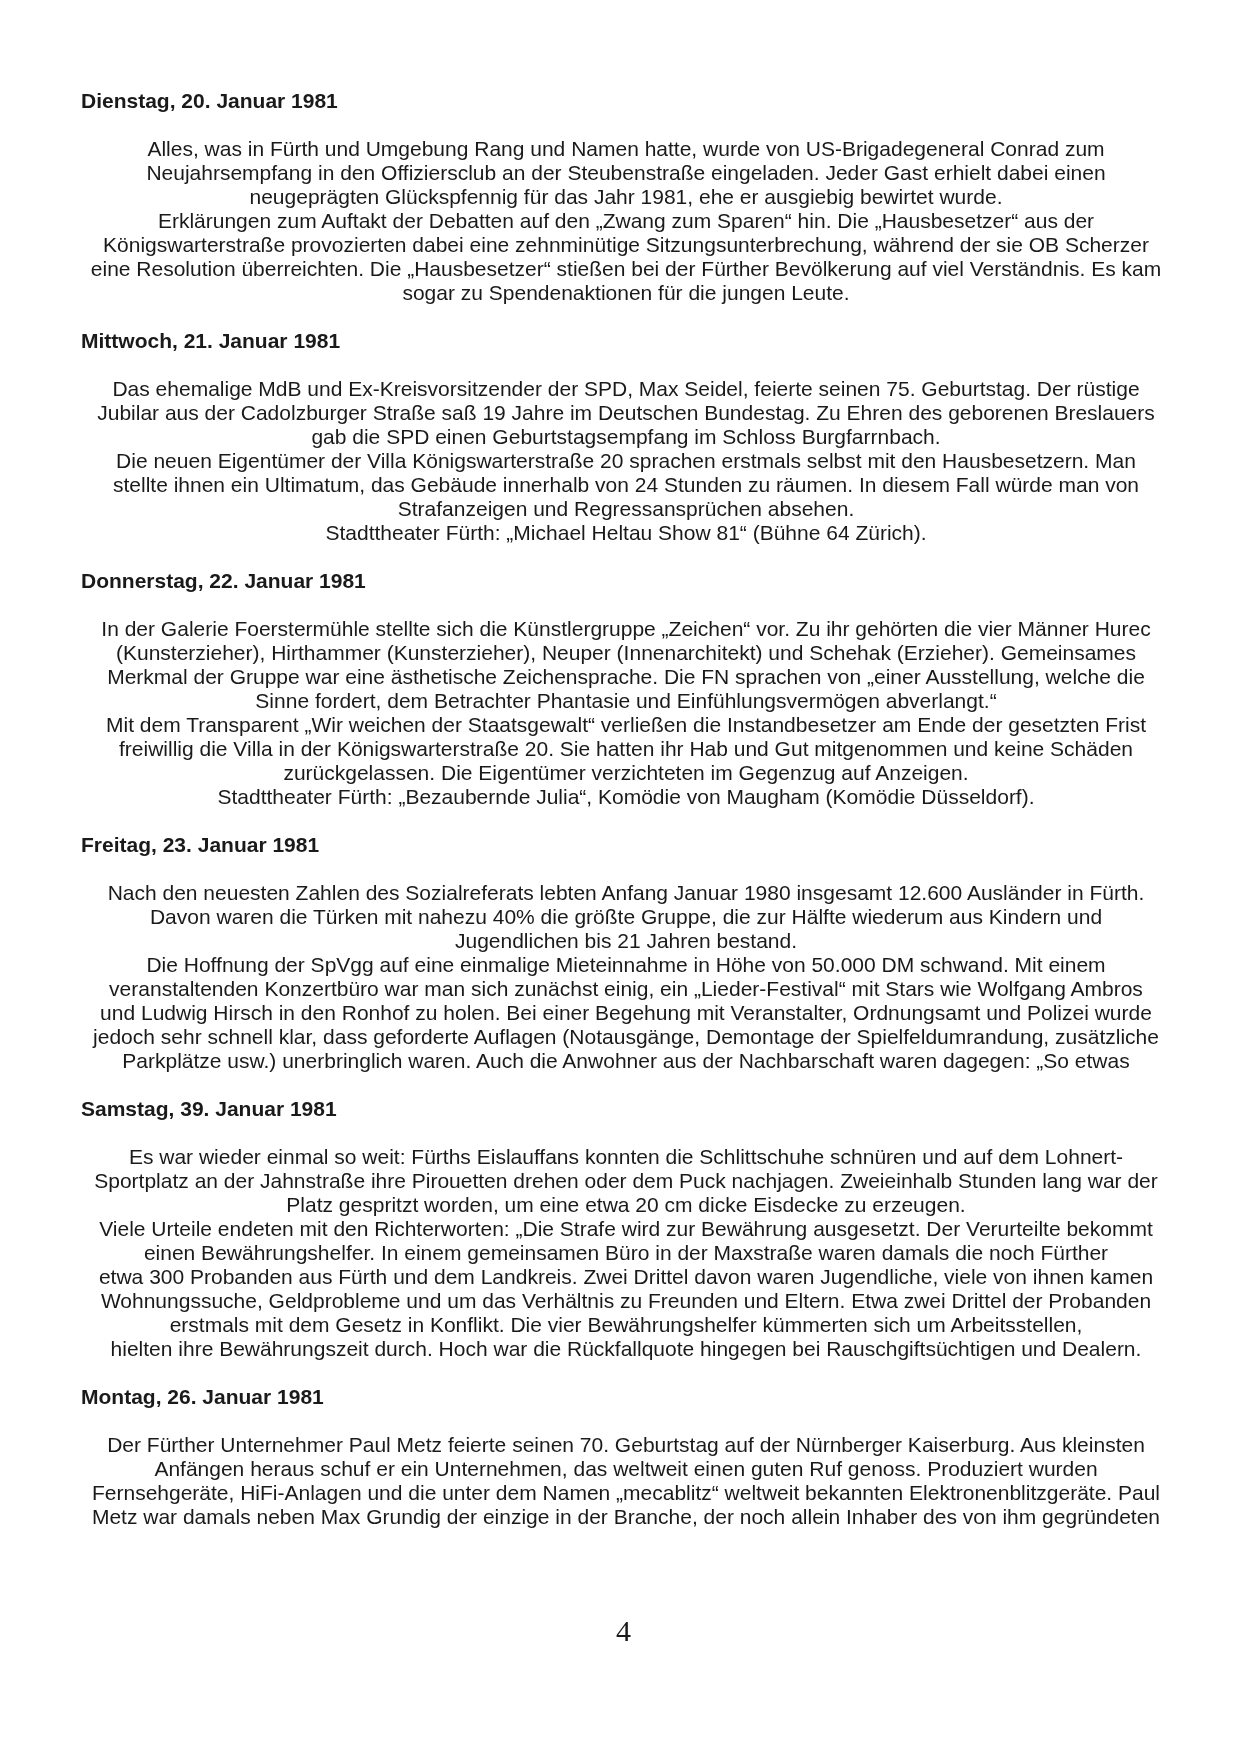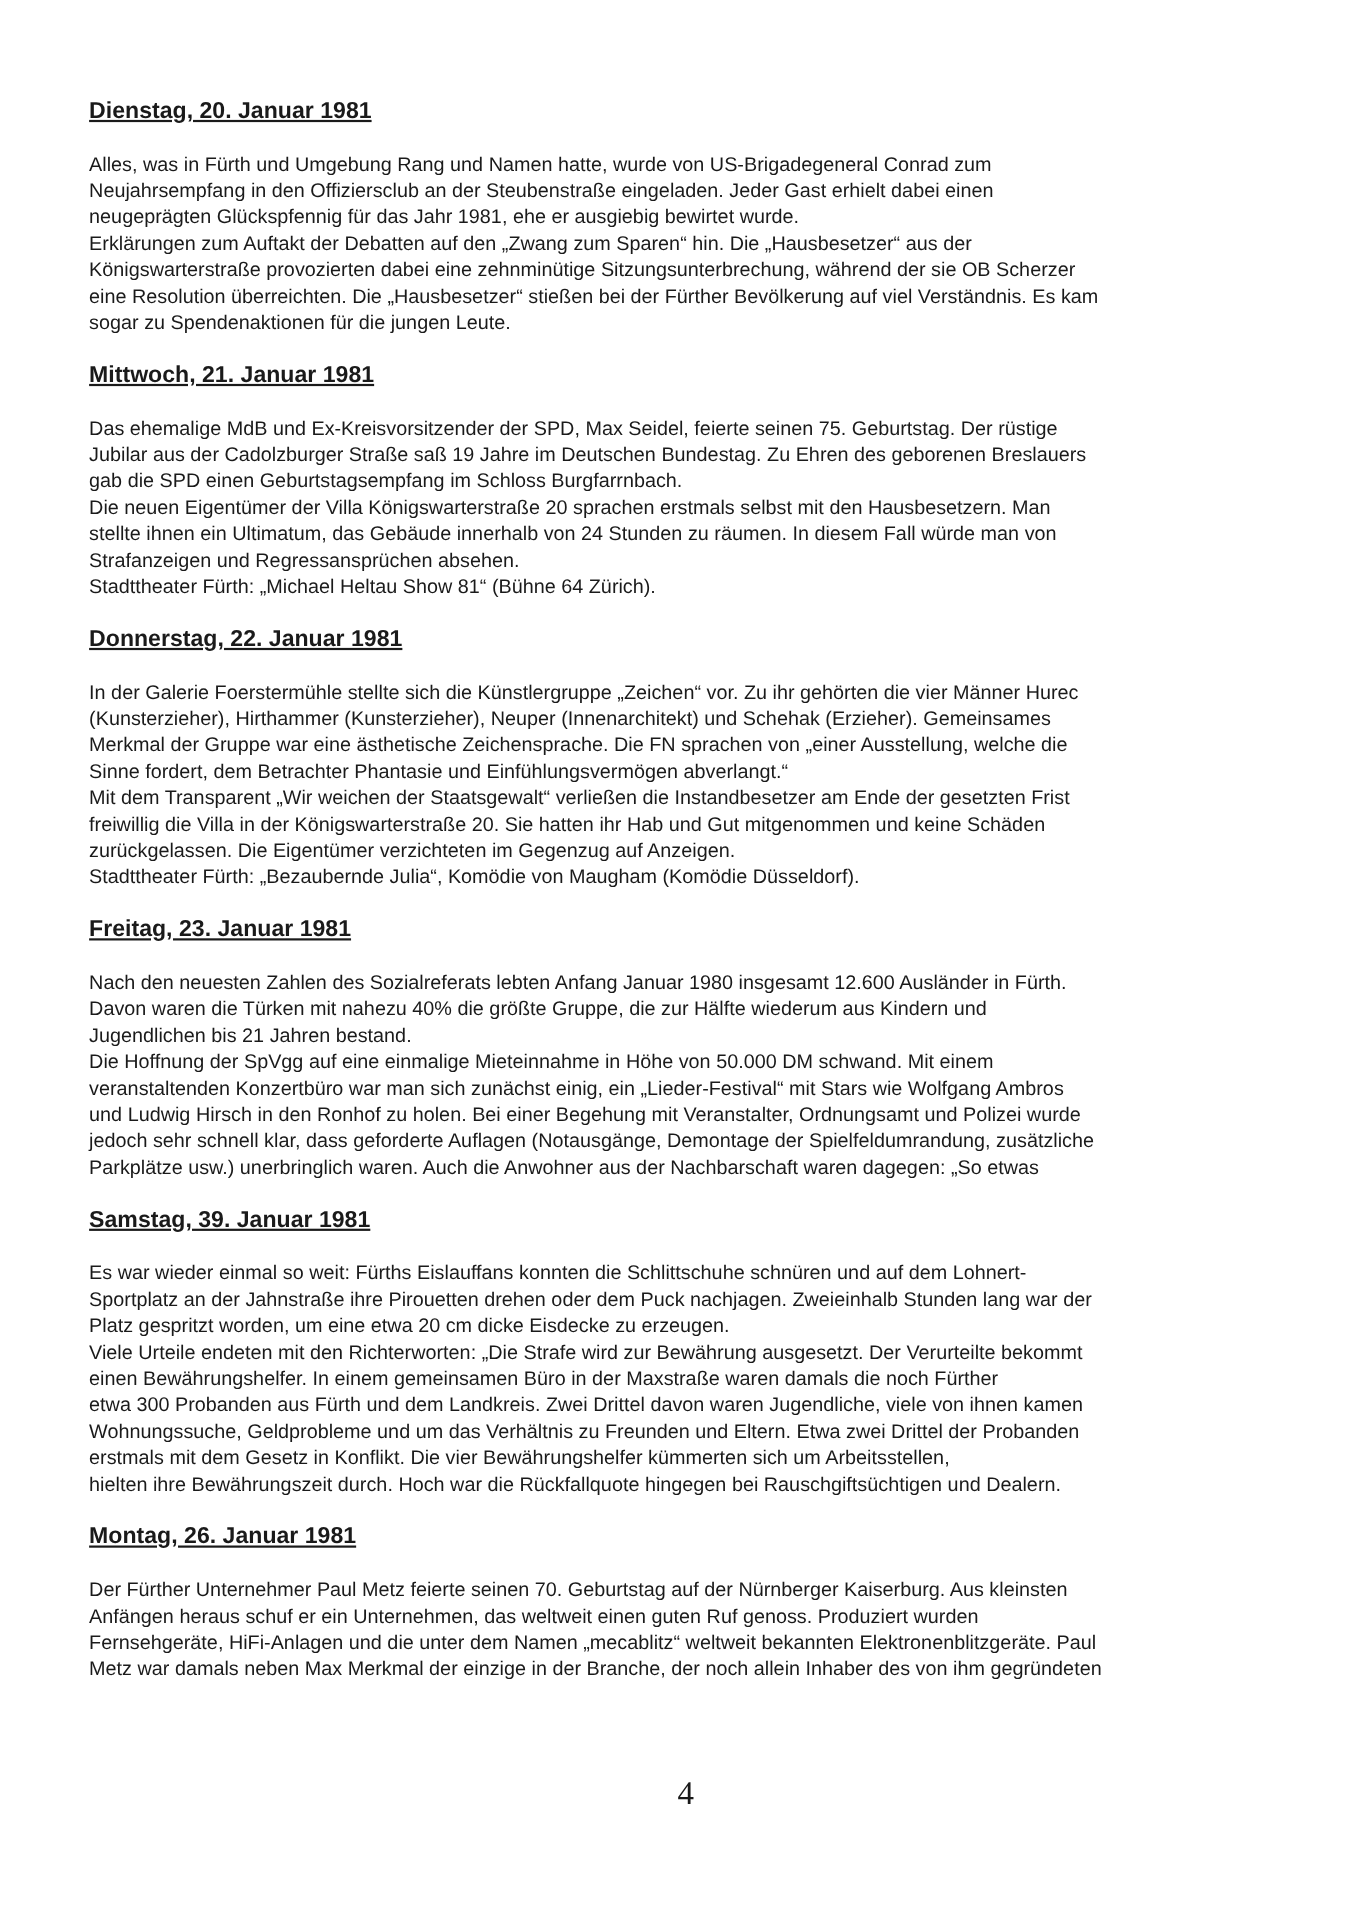--- a/index.html
+++ b/index.html
@@ -20,29 +20,29 @@
     left: 81px;
     top: 89px;
     width: 1090px;
   }
   .heading {
     font-size: 21px;
     line-height: 24px;
     font-weight: bold;
     margin: 0 0 24px 0;
     white-space: nowrap;
-    text-decoration: underline;
   }
   .paragraph {
     margin: 0 0 24px 0;
   }
   .line {
-    font-size: 18px;
+    font-size: 21px;
     line-height: 24px;
     white-space: nowrap;
+    text-align: center;
   }
   .page-number {
     position: absolute;
     left: 81px;
     top: 1616px;
     width: 1085px;
     text-align: center;
     font-family: "Liberation Serif", serif;
     font-size: 30px;
     line-height: 30px;
@@ -106,17 +106,17 @@
         <div class="line">etwa 300 Probanden aus Fürth und dem Landkreis. Zwei Drittel davon waren Jugendliche, viele von ihnen kamen</div>
         <div class="line">Wohnungssuche, Geldprobleme und um das Verhältnis zu Freunden und Eltern. Etwa zwei Drittel der Probanden</div>
         <div class="line">erstmals mit dem Gesetz in Konflikt. Die vier Bewährungshelfer kümmerten sich um Arbeitsstellen,</div>
         <div class="line">hielten ihre Bewährungszeit durch. Hoch war die Rückfallquote hingegen bei Rauschgiftsüchtigen und Dealern.</div>
       </div>
       <div class="heading">Montag, 26. Januar 1981</div>
       <div class="paragraph">
         <div class="line">Der Fürther Unternehmer Paul Metz feierte seinen 70. Geburtstag auf der Nürnberger Kaiserburg. Aus kleinsten</div>
         <div class="line">Anfängen heraus schuf er ein Unternehmen, das weltweit einen guten Ruf genoss. Produziert wurden</div>
         <div class="line">Fernsehgeräte, HiFi-Anlagen und die unter dem Namen „mecablitz“ weltweit bekannten Elektronenblitzgeräte. Paul</div>
-        <div class="line">Metz war damals neben Max Merkmal der einzige in der Branche, der noch allein Inhaber des von ihm gegründeten</div>
+        <div class="line">Metz war damals neben Max Grundig der einzige in der Branche, der noch allein Inhaber des von ihm gegründeten</div>
       </div>
     </div>
   <div class="page-number">4</div>
 </main>
 
 </body></html>

